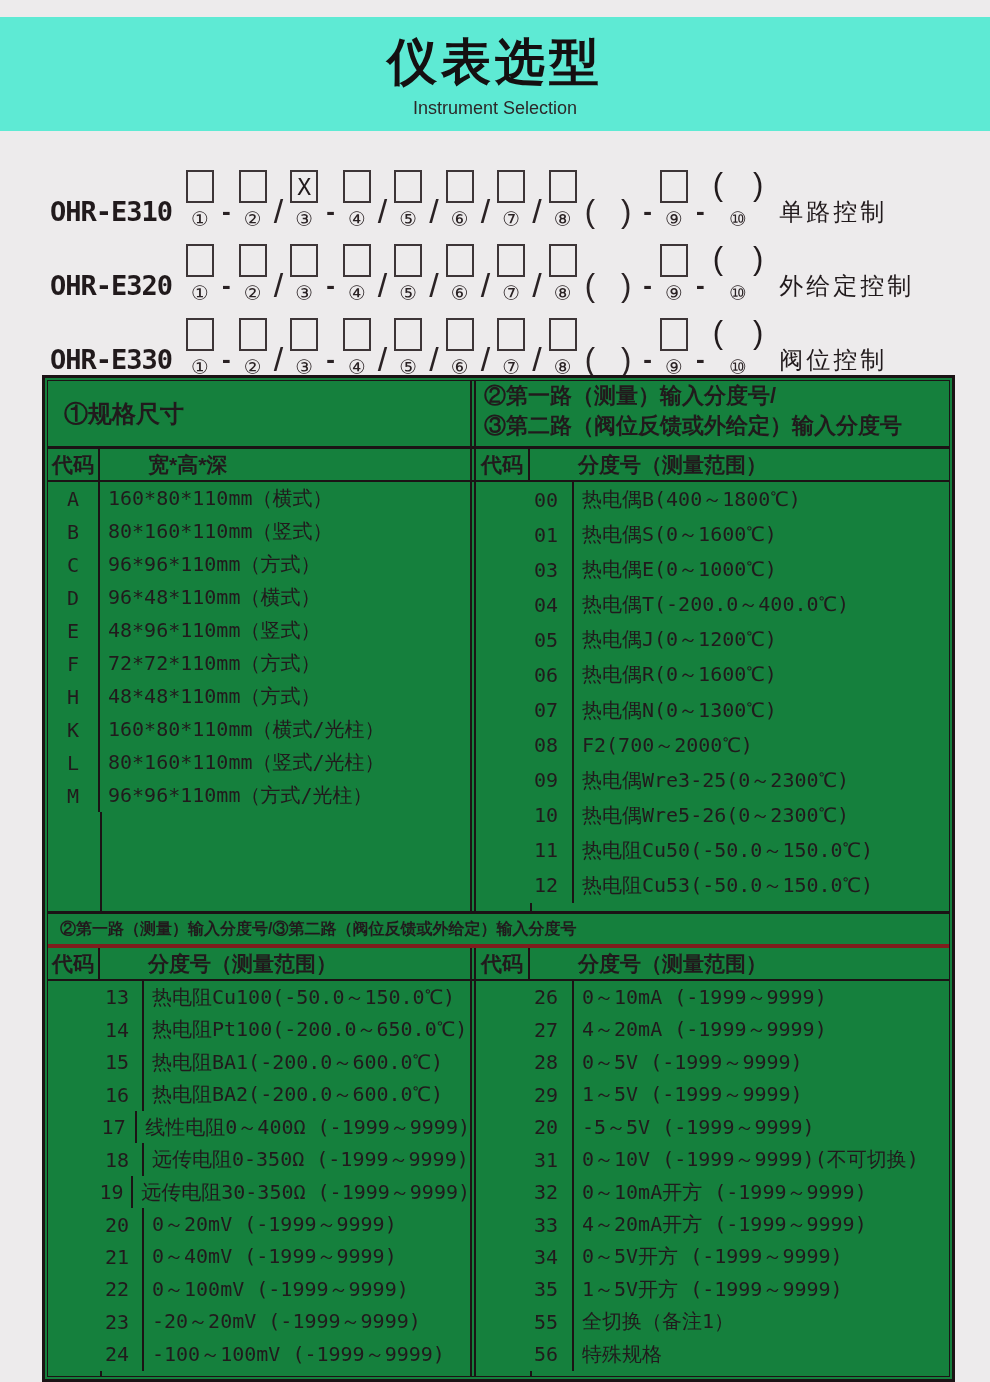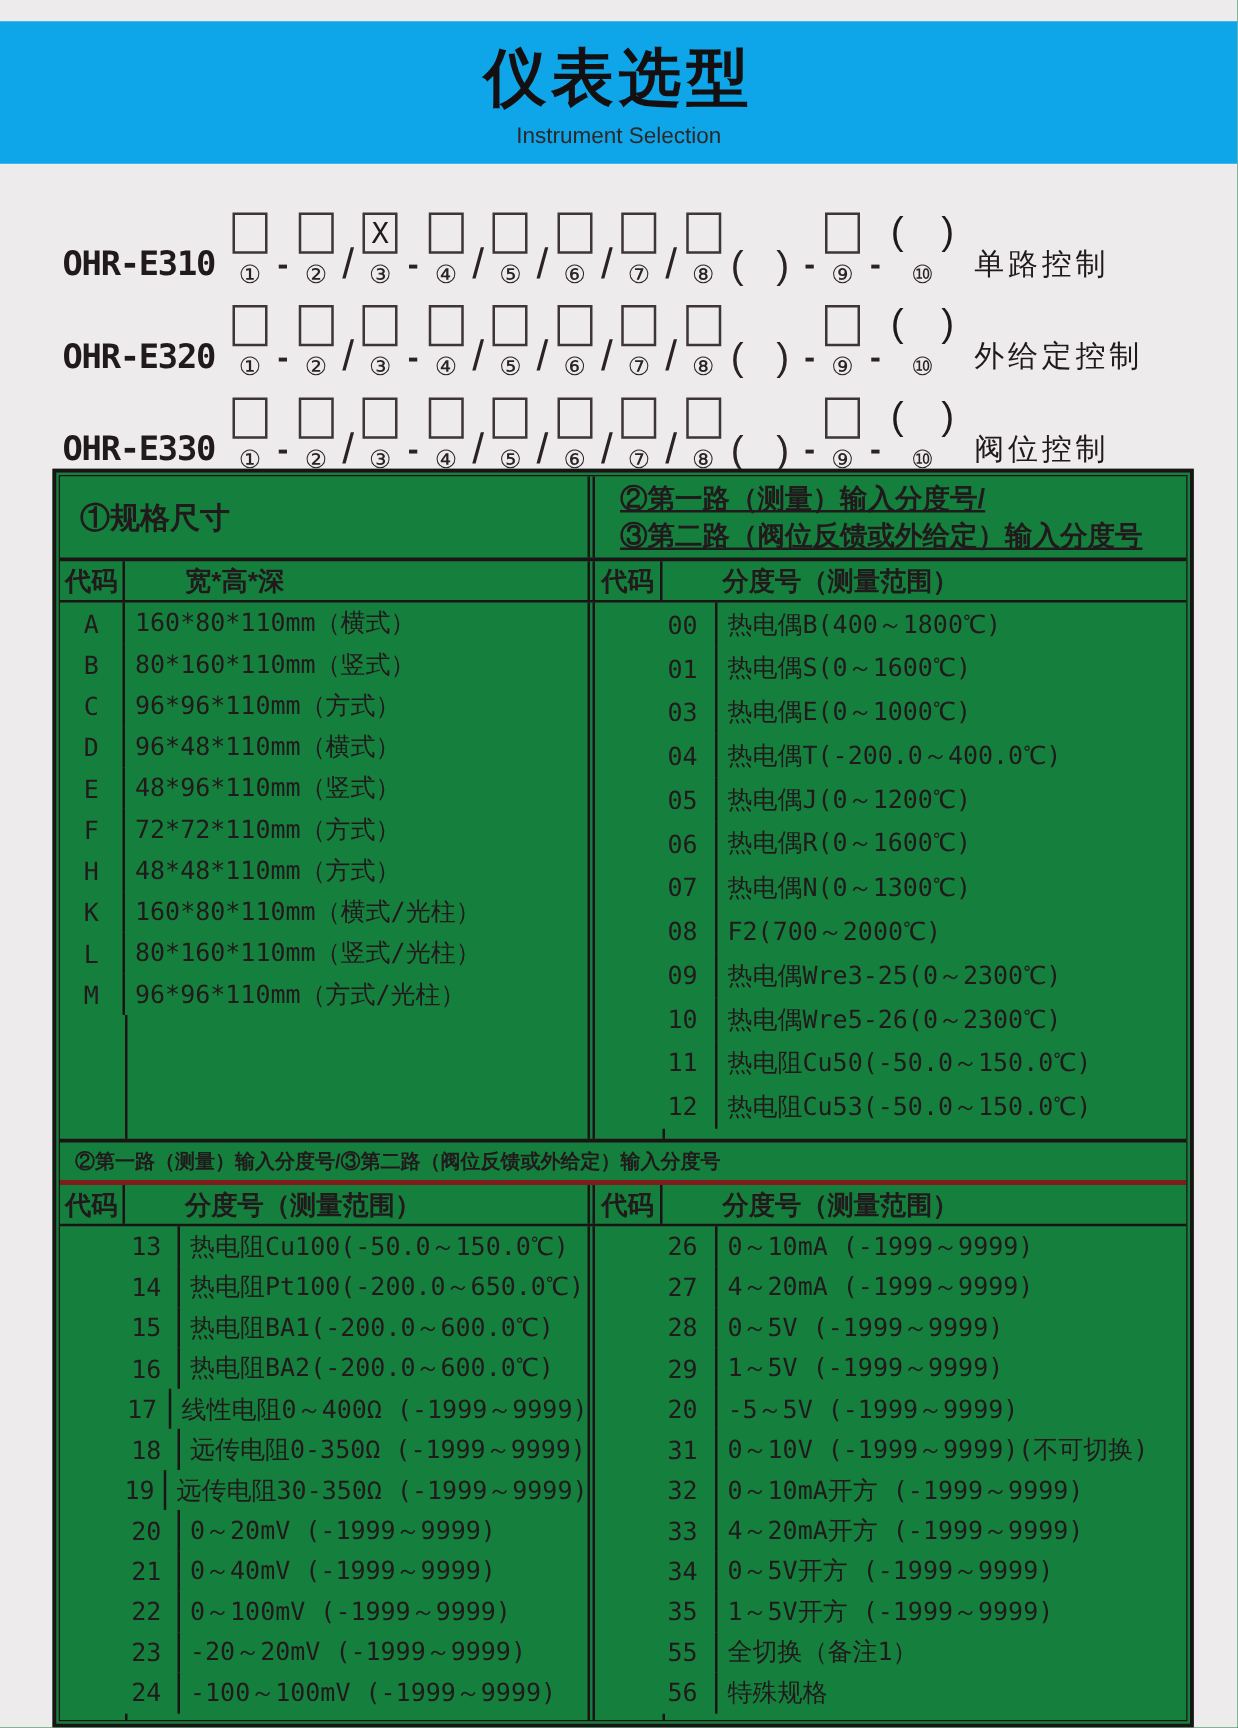--- a/index.html
+++ b/index.html
@@ -7,21 +7,21 @@
   body {
     background:#edebec;
     color:#211a1c;
     font-family:"Liberation Sans", sans-serif;
     position:relative;
   }
 
   
   .banner {
     position:absolute; top:17px; left:0; width:990px; height:114px;
-    background:#0ea5e9;
+    background:#5eead4;
     display:flex; flex-direction:column; align-items:center; justify-content:center;
   }
   .banner h1 {
     font-size:50px; font-weight:bold; letter-spacing:4px; color:#141011;
     font-family:"Liberation Sans","DejaVu Sans",sans-serif;
   }
   .banner .sub {
     font-size:18px; color:#2c2829; margin-top:2px;
     font-family:"Liberation Sans","DejaVu Sans",sans-serif;
   }
@@ -66,22 +66,22 @@
     border:1px solid #1b1315; margin:2px; height:calc(100% - 4px);
     display:flex; flex-direction:column; overflow:hidden;
   }
   .lhalf { width:422px; display:flex; }
   .rhalf { flex:1; border-left:6px double #1b1315; display:flex; }
 
   .t1-header { display:flex; height:68px; border-bottom:3px solid #1b1315; }
   .t1h-left { width:422px; display:flex; align-items:center; padding-left:16px;
               font-size:24px; font-weight:bold; }
   .t1h-right { flex:1; border-left:6px double #1b1315;
-               display:flex; flex-direction:column; justify-content:center;
-               padding-left:20px; font-size:22px; font-weight:bold; line-height:30px;text-decoration:underline; }
+               display:flex; flex-direction:column; justify-content:flex-start;
+               padding-left:8px; font-size:22px; font-weight:bold; line-height:30px; }
 
   .colheads { display:flex; height:33px; border-bottom:2px solid #1b1315;
               font-weight:bold; font-size:21px; }
   .codehead { width:52px; border-right:2px solid #1b1315; display:flex;
               align-items:center; justify-content:center; }
   .rhalf .codehead { width:54px; }
   .deschead { flex:1; display:flex; align-items:center; padding-left:8px;margin-left:40px; }
 
   .t1-body { display:flex; height:429px; }
   .t2-header { height:37px; border-top:3px solid #1b1315; border-bottom:4px solid #7f1d1d;

